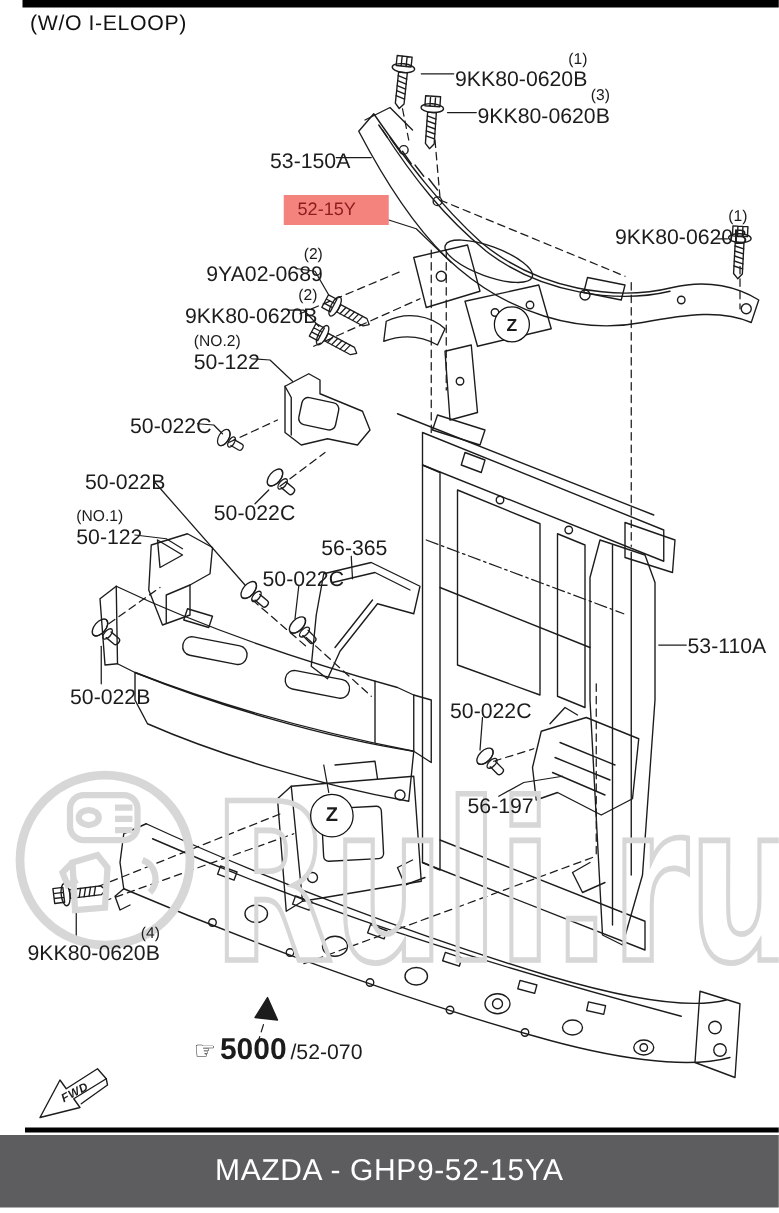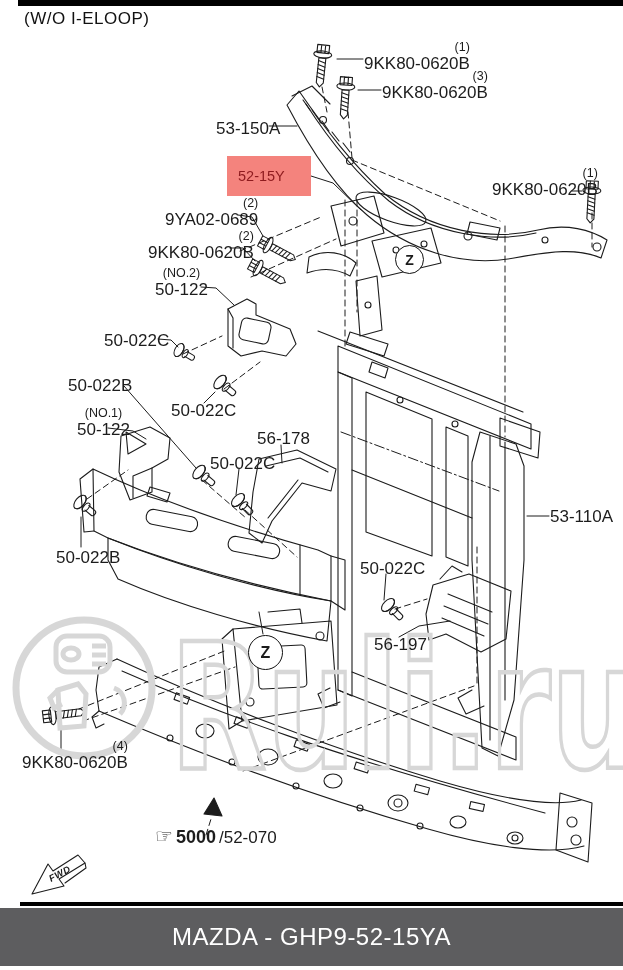--- a/index.html
+++ b/index.html
@@ -8,38 +8,38 @@
     font-family:"Liberation Sans", sans-serif;color:#1c1c1c;overflow:hidden;
   }
   .abs{position:absolute;}
   #top-rule{left:18px;top:0;width:605px;height:6px;background:#000;}
   #variant-note{left:24px;top:9px;font-size:17px;letter-spacing:.5px;color:#111;}
   
   .callout{position:absolute;display:flex;flex-direction:column;line-height:1.1;white-space:nowrap;}
   .callout .qty{font-size:12.5px;}
   .callout .pn{font-size:17px;}
   .align-end{align-items:flex-end;}
-  .align-center{align-items:center;}
+  .align-center{}
   
   #highlight-box{
-    left:227px;top:156px;width:84px;height:40px;background:var(--highlight-bg,#f4837d);
+    left:227px;top:156px;width:84px;height:24px;background:var(--highlight-bg,#f4837d);
     display:flex;align-items:center;padding-left:11px;box-sizing:border-box;
     font-size:14.5px;color:var(--highlight-text,#8e1b1e);
   }
   
   .z-marker{
     position:absolute;border:1.6px solid #111;border-radius:50%;background:#fff;
     display:flex;align-items:center;justify-content:center;font-weight:bold;
   }
   #z-marker-top{left:395px;top:245px;width:27px;height:27px;font-size:14px;}
   #z-marker-bottom{left:248px;top:635px;width:33px;height:33px;font-size:16px;}
   
   #reinf-ref{left:155px;top:826px;display:flex;align-items:baseline;gap:3px;}
   #reinf-ref .hand{font-size:20px;line-height:1;}
-  #reinf-ref .big{font-size:18px;font-weight:bold;}
+  #reinf-ref .big{font-size:24px;font-weight:bold;}
   #reinf-ref .small{font-size:17px;}
   
   #bottom-rule{left:20px;top:902px;width:603px;height:4px;background:#000;}
   #footer-bar{
     left:0;top:908px;width:623px;height:58px;background:var(--footer-bg,#5d5d5f);
     display:flex;align-items:center;justify-content:center;gap:38px;
     color:var(--footer-text,#fff);font-size:24px;letter-spacing:.5px;
   }
   svg{position:absolute;left:0;top:0;}
   #watermark-svg{pointer-events:none;}
@@ -326,26 +326,26 @@
 </div>
 <div class="callout" style="left:104px;top:332px;">
   <span class="pn">50-022C</span>
 </div>
 <div class="callout" style="left:68px;top:377px;">
   <span class="pn">50-022B</span>
 </div>
 <div class="callout" style="left:171px;top:402px;">
   <span class="pn">50-022C</span>
 </div>
-<div class="callout align-center" style="left:61px;top:407px;margin-left:16px;">
+<div class="callout align-center" style="left:61px;top:407px;">
   <span class="qty">(NO.1)</span>
   <span class="pn">50-122</span>
 </div>
 <div class="callout" style="left:257px;top:430px;">
-  <span class="pn">56-178</span>
+  <span class="pn">56-365</span>
 </div>
 <div class="callout" style="left:210px;top:455px;">
   <span class="pn">50-022C</span>
 </div>
 <div class="callout" style="left:550px;top:508px;">
   <span class="pn">53-110A</span>
 </div>
 <div class="callout" style="left:56px;top:549px;">
   <span class="pn">50-022B</span>
 </div>

